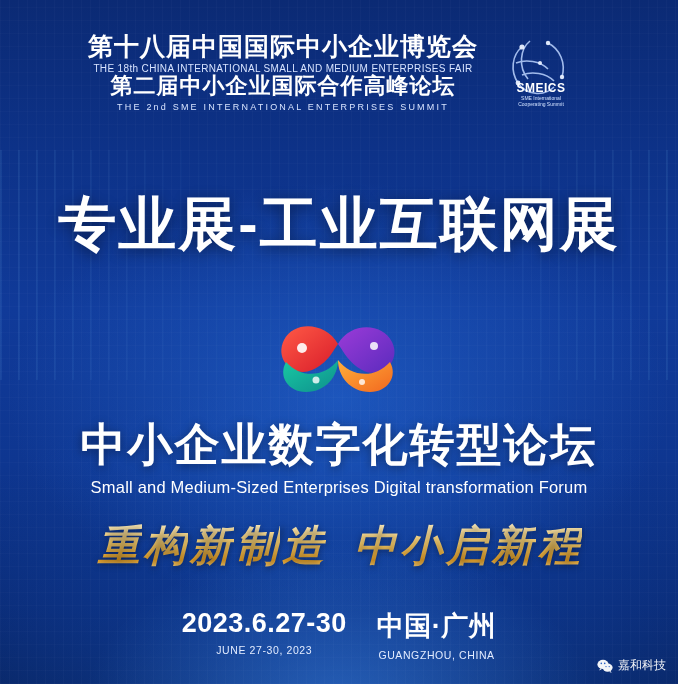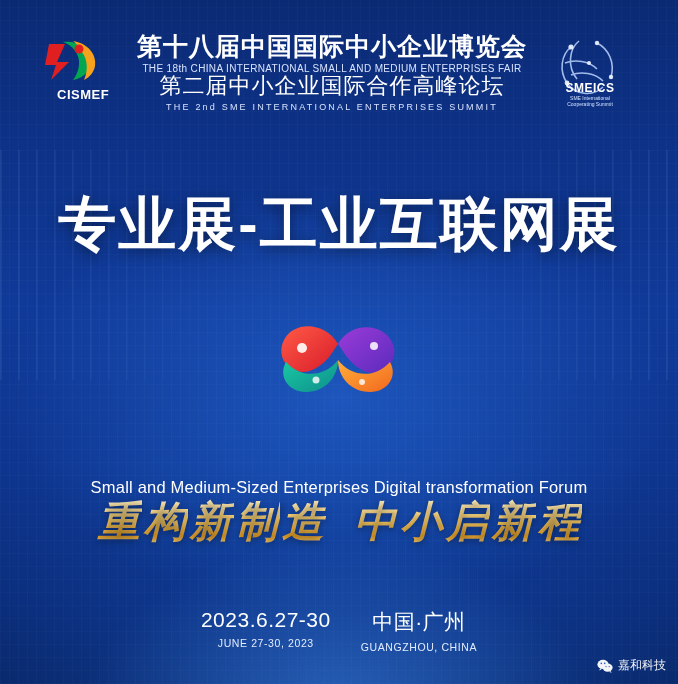--- a/index.html
+++ b/index.html
@@ -87,21 +87,21 @@
   }
   .h-line2 {
     font-size: 10px;
     letter-spacing: 0.35px;
     color: #d8e4ff;
     margin-top: 3px;
     white-space: nowrap;
   }
   .h-line3 {
     font-size: 22px;
-    font-weight: normal;
+    font-weight: bold;
     letter-spacing: 1px;
     color: #ffffff;
     white-space: nowrap;
   }
   .h-line4 {
     font-size: 9px;
     letter-spacing: 2.2px;
     color: #d8e4ff;
     margin-top: 4px;
     white-space: nowrap;
@@ -182,21 +182,21 @@
     font-size: 16.5px;
     letter-spacing: 0.2px;
     color: #ffffff;
     z-index: 3;
     white-space: nowrap;
   }
 
   
   .slogan {
     position: absolute;
-    top: 494px;
+    top: 518px;
     left: 0; right: 0;
     text-align: center;
     z-index: 3;
     white-space: nowrap;
   }
   .slogan span {
     display: inline-block;
     font-family: "DejaVu Serif", "Liberation Serif", serif;
     font-size: 42px;
     font-weight: bold;
@@ -222,22 +222,22 @@
     display: flex;
     justify-content: center;
     align-items: flex-start;
     gap: 30px;
     z-index: 3;
   }
   .foot-block {
     text-align: center;
   }
   .foot-main {
-    font-size: 21px;
-    font-weight: normal;
+    font-size: 27px;
+    font-weight: bold;
     letter-spacing: 0.5px;
     color: #ffffff;
     white-space: nowrap;
   }
   .foot-sub {
     margin-top: 5px;
     font-size: 10.5px;
     letter-spacing: 0.6px;
     color: #e3ecff;
     white-space: nowrap;
@@ -279,29 +279,20 @@
 </style>
 </head>
 <body>
 
 <div class="poster">
 
   <div class="beams"></div>
 
   <div class="header">
 
-    <div class="cismef-logo">
-      <svg class="cismef-mark" viewBox="0 0 60 46">
-        <path d="M6 6 L22 6 L14 24 L26 24 L8 42 L13 27 L2 27 Z" fill="#e02020"></path>
-        <path d="M20 4 C34 2 46 10 48 20 C50 30 42 40 30 42 C36 34 38 24 34 16 C31 10 26 6 20 4 Z" fill="#00a650"></path>
-        <path d="M30 3 C44 5 54 16 52 28 C51 34 47 39 41 42 C45 33 45 22 39 14 C36 9 33 5 30 3 Z" fill="#f6a21d"></path>
-        <circle cx="36" cy="11" r="4.5" fill="#e02020"></circle>
-      </svg>
-      <div class="cismef-word">CISMEF</div>
-    </div>
 
     <div class="header-text">
       <div class="h-line1">第十八届中国国际中小企业博览会</div>
       <div class="h-line2">THE 18th CHINA INTERNATIONAL SMALL AND MEDIUM ENTERPRISES FAIR</div>
       <div class="h-line3">第二届中小企业国际合作高峰论坛</div>
       <div class="h-line4">THE 2nd SME INTERNATIONAL ENTERPRISES SUMMIT</div>
     </div>
 
     <div class="smeics-logo">
       <svg viewBox="0 0 98 78" width="98" height="78">
@@ -352,20 +343,21 @@
       <path d="M74 26 C86 4 118 4 128 24 C138 44 116 62 98 52 C84 44 80 34 74 26 Z" fill="url(#g-purple)"></path>
       <path d="M22 44 C14 58 24 74 42 74 C62 74 74 58 74 42 C62 58 38 62 22 44 Z" fill="url(#g-teal)"></path>
       <path d="M126 44 C134 58 124 74 106 74 C86 74 74 58 74 42 C86 58 110 62 126 44 Z" fill="url(#g-orange)"></path>
       <circle cx="38" cy="30" r="5" fill="#ffffff" opacity="0.9"></circle>
       <circle cx="110" cy="28" r="4" fill="#ffffff" opacity="0.85"></circle>
       <circle cx="52" cy="62" r="3.5" fill="#ffffff" opacity="0.8"></circle>
       <circle cx="98" cy="64" r="3" fill="#ffffff" opacity="0.8"></circle>
     </svg>
   </div>
 
+  <div class="forum-cn">中小企业数字化转型论坛</div>
   <div class="forum-en">Small and Medium-Sized Enterprises Digital transformation Forum</div>
 
   <div class="slogan">
     <span>重</span><span>构</span><span>新</span><span>制</span><span>造</span><span class="gap">&nbsp;</span><span>中</span><span>小</span><span>启</span><span>新</span><span>程</span>
   </div>
 
   <div class="footer">
     <div class="foot-block">
       <div class="foot-main">2023.6.27-30</div>
       <div class="foot-sub">JUNE 27-30, 2023</div>

